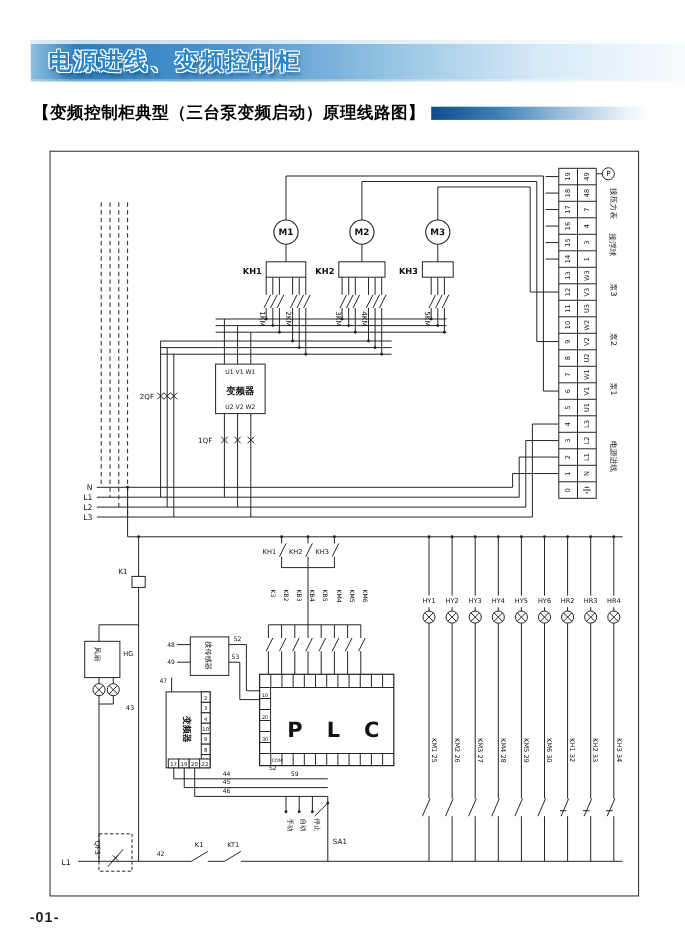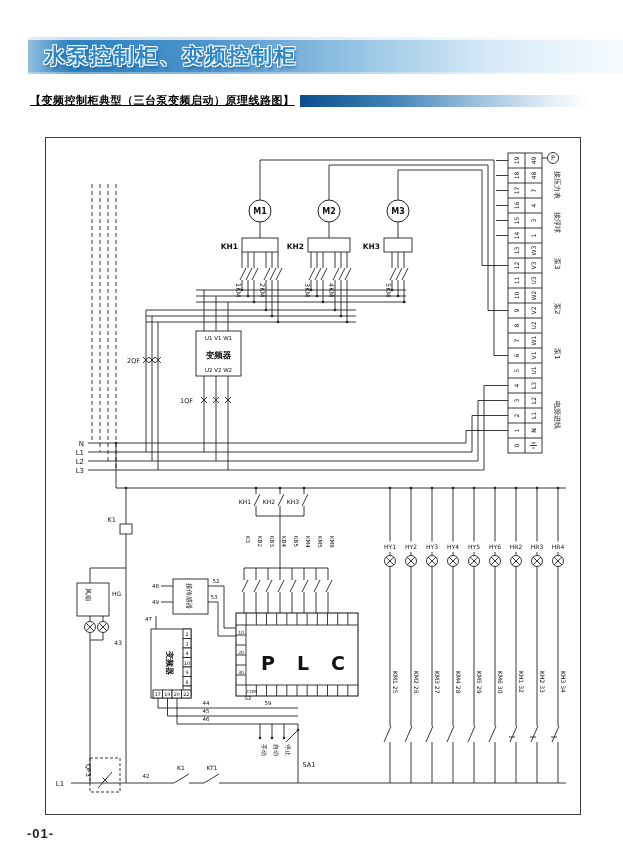--- a/index.html
+++ b/index.html
@@ -5,32 +5,32 @@
   html,body{margin:0;padding:0;}
   body{width:623px;height:860px;background:#fff;position:relative;
        font-family:"Liberation Sans","DejaVu Sans",sans-serif;color:#111;overflow:hidden;}
   .banner{position:absolute;left:28px;top:37px;right:0;height:37px;
     background:linear-gradient(90deg,#8fc0e0 0%,#2f80bd 7%,#4c94cc 30%,#9ec9e6 58%,#d7eaf7 78%,#f6fbfe 100%);
     box-shadow:inset 0 3px 0 rgba(255,255,255,.75), inset 0 -2px 0 rgba(255,255,255,.35);}
   .banner .t{position:absolute;left:16px;top:5px;font-size:21px;font-weight:bold;letter-spacing:2px;
     color:#2a86c8;
     text-shadow:-1px -1px 0 #fff,1px -1px 0 #fff,-1px 1px 0 #fff,1px 1px 0 #fff,2px 3px 3px rgba(10,60,110,.55);}
   .sec{position:absolute;left:30px;top:93px;right:32px;display:flex;align-items:center;}
-  .sec .t{font-size:11px;font-weight:bold;color:#000;letter-spacing:.5px;white-space:nowrap;text-decoration:underline;}
+  .sec .t{font-size:15px;font-weight:bold;color:#000;letter-spacing:.5px;white-space:nowrap;}
   .sec .bar{flex:1;height:12px;margin-left:5px;
     background:linear-gradient(90deg,#0d4d8c 0%,#3d7fb5 30%,#9abfdc 60%,#e8f1f8 88%,#fff 100%);}
   .frame{position:absolute;left:45px;top:137px;width:534px;height:676px;border:1px solid #3a3a3a;background:#fff;}
   .footer{position:absolute;left:27px;top:826px;font-size:13px;font-weight:bold;letter-spacing:1px;color:#222;}
   svg text{font-family:"DejaVu Sans","Liberation Sans",sans-serif;}
 </style>
 </head>
 <body>
 
 <div class="banner">
-  <div class="t">水泵控制柜、变频控制柜</div>
+  <div class="t">电源进线、变频控制柜</div>
 </div>
 
 <div class="sec">
   <span class="t">【变频控制柜典型（三台泵变频启动）原理线路图】</span>
   <span class="bar"></span>
 </div>
 
 <div class="frame">
   <svg id="schematic" width="532" height="674" viewBox="0 0 532 674">
       <polyline points="42,305 420,305 420,292.5 462,292.5" fill="none" stroke="#222" stroke-width="0.9"></polyline>

